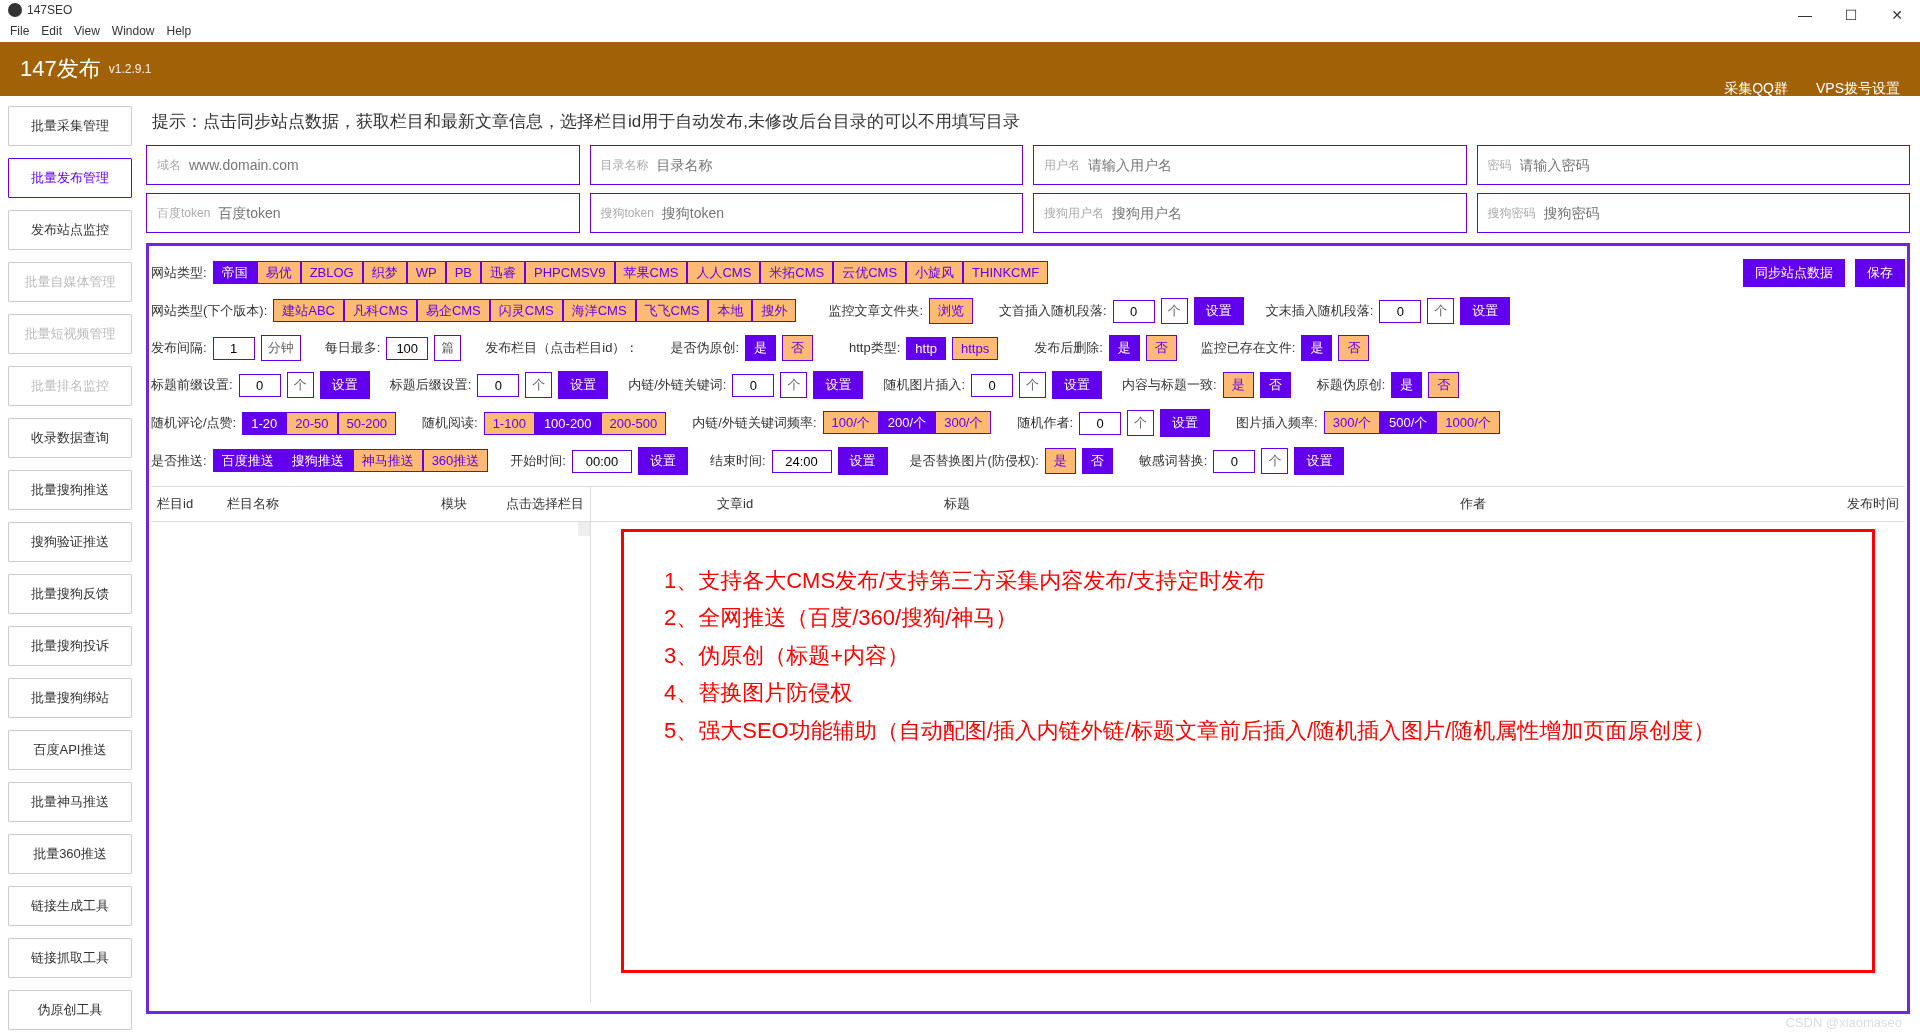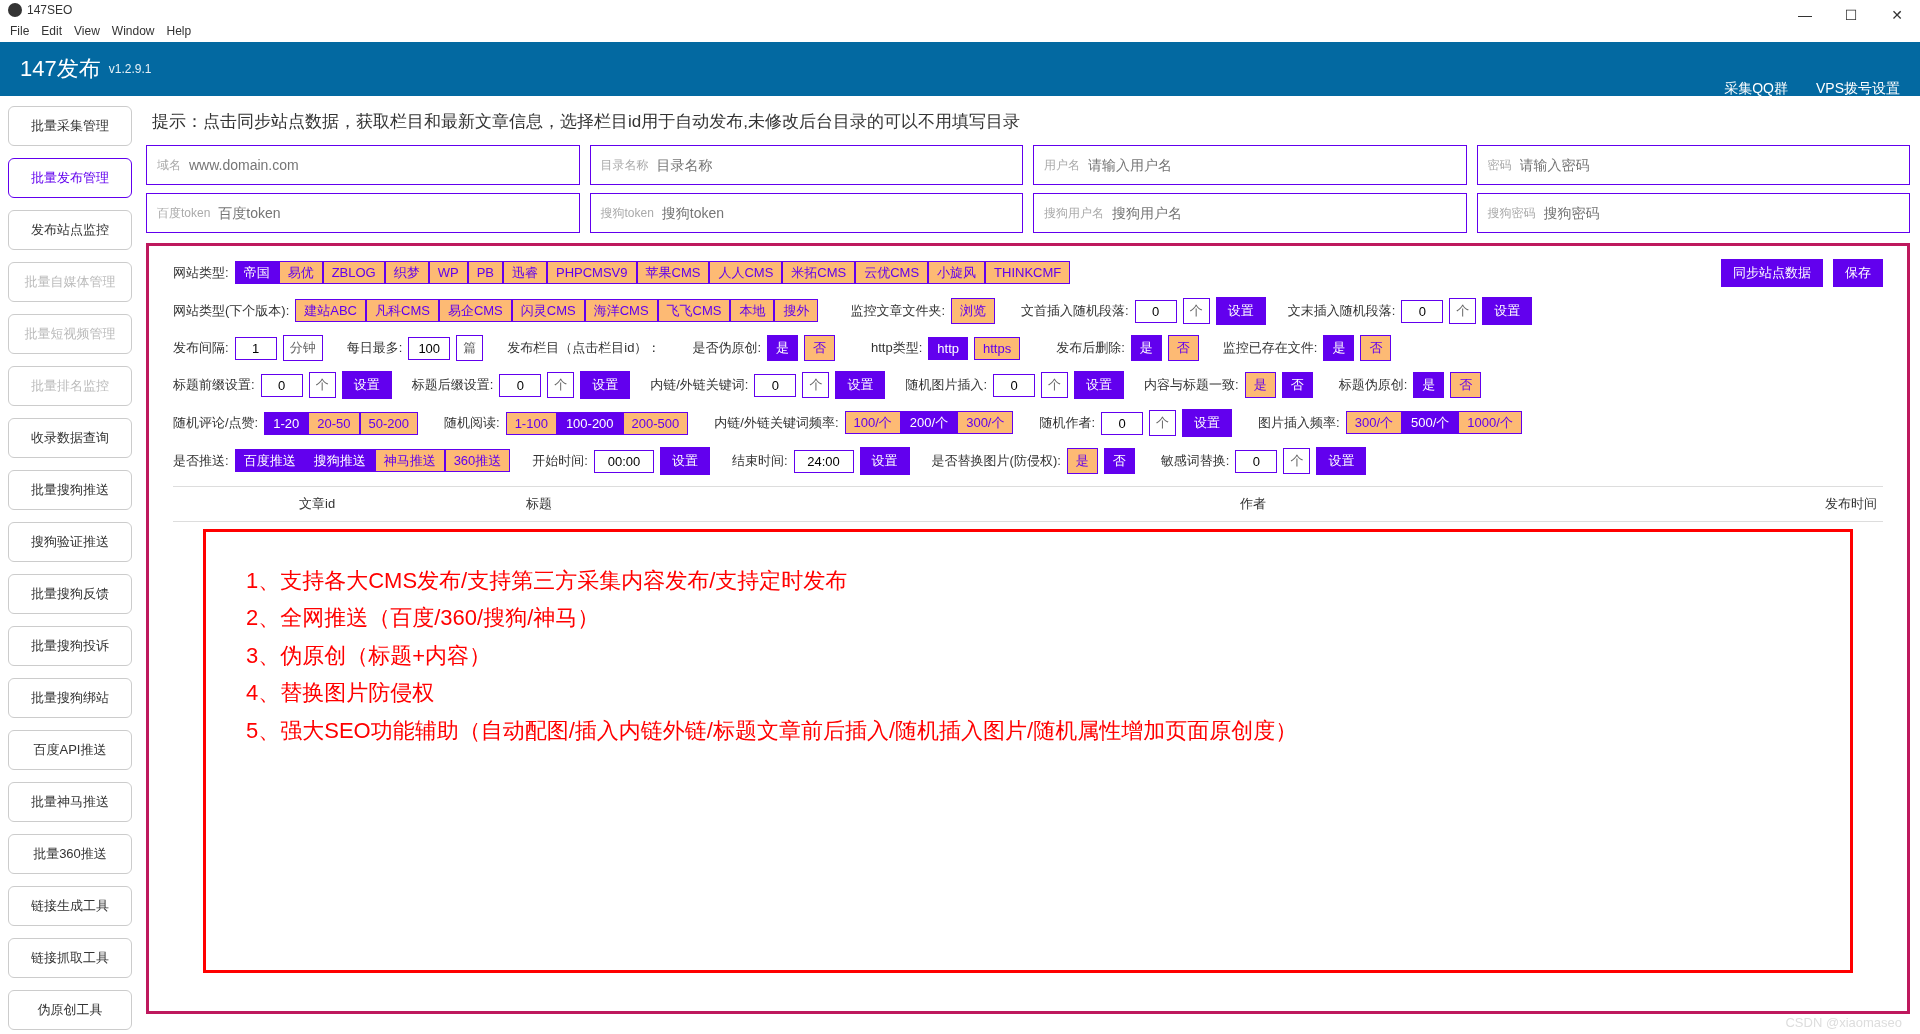--- a/index.html
+++ b/index.html
@@ -2,36 +2,36 @@
 <html><head>
 <meta charset="utf-8">
 <style>
 * { margin: 0; padding: 0; box-sizing: border-box; }
 body { font-family: "Microsoft YaHei", Arial, sans-serif; font-size: 13px; background: #fff; color: #333; width: 1920px; height: 1034px; overflow: hidden; position: relative; }
 .titlebar { display: flex; align-items: center; padding: 3px 8px; font-size: 12px; }
 .titlebar .logo { width: 14px; height: 14px; background: #333; border-radius: 50%; margin-right: 5px; }
 .winctrls { position: absolute; right: 0; top: 0; display: flex; }
 .winctrls span { width: 46px; height: 30px; display: flex; align-items: center; justify-content: center; cursor: pointer; font-size: 14px; }
 .menubar { display: flex; gap: 12px; padding: 4px 10px; font-size: 12px; }
-.header { background: #0369a1; color: #fff; display: flex; align-items: center; padding: 12px 20px; height: 54px; }
+.header { background: #a16207; color: #fff; display: flex; align-items: center; padding: 12px 20px; height: 54px; }
 .header .title { font-size: 22px; font-weight: 500; }
 .header .ver { font-size: 12px; margin-left: 8px; opacity: .9; }
 .header .rlinks { margin-left: auto; display: flex; gap: 28px; font-size: 14px; margin-top: 40px; }
 .container { display: flex; height: calc(100% - 110px); }
 .sidebar { width: 140px; padding: 10px 8px; display: flex; flex-direction: column; gap: 12px; }
-.sidebar .item { border: 1px solid #ccc; border-radius: 6px; padding: 10px 6px; text-align: center; font-size: 13px; cursor: pointer; background: #fff; }
+.sidebar .item { border: 1px solid #ccc; border-radius: 1px; padding: 10px 6px; text-align: center; font-size: 13px; cursor: pointer; background: #fff; }
 .sidebar .item.active { color: #6200ee; border-color: #6200ee; }
 .sidebar .item.disabled { color: #bbb; }
 .main { flex: 1; padding: 6px 10px 6px 6px; display: flex; flex-direction: column; }
 .hint { font-size: 17px; padding: 8px 6px; }
 .form-row { display: flex; gap: 10px; margin: 4px 0; }
 .fcell { flex: 1; border: 1px solid #6200ee; display: flex; align-items: center; height: 40px; padding: 0 10px; }
 .fcell .lbl { color: #aaa; font-size: 12px; margin-right: 8px; white-space: nowrap; }
 .fcell input { border: none; outline: none; flex: 1; font-size: 14px; color: #888; }
-.redbox { border: 3px solid #be185d; flex: 1; padding: 8px 24px; margin-top: 6px; display: flex; flex-direction: column; overflow: hidden; }
+.redbox { border: 3px solid #6d28d9; flex: 1; padding: 8px 2px; margin-top: 6px; display: flex; flex-direction: column; overflow: hidden; }
 .cfgrow { display: flex; align-items: center; gap: 6px; margin: 5px 0; flex-wrap: wrap; font-size: 13px; }
 .cfgrow .lbl { white-space: nowrap; }
 .opt { border: 1px solid #6200ee; padding: 3px 8px; cursor: pointer; color: #6200ee; font-size: 13px; background: #fdba74; }
 .opt.sel { background: #6200ee; color: #fff; }
 .btn-p { background: #6200ee; color: #fff; border: none; padding: 5px 12px; cursor: pointer; font-size: 13px; }
 .numbox { border: 1px solid #6200ee; width: 42px; padding: 3px 4px; text-align: center; font-size: 13px; outline: none; }
 .numbox.w60 { width: 60px; }
 .unit { border: 1px solid #6200ee; padding: 3px 6px; color: #666; font-size: 13px; }
 .actions { margin-left: auto; display: flex; gap: 10px; }
 .tables { display: flex; flex: 1; margin-top: 6px; border-top: 1px solid #ddd; overflow: hidden; position: relative; }
@@ -256,20 +256,31 @@
         <span class="opt">是</span>
           <span class="opt sel">否</span>
         <span style="width:14px"></span>
         <span class="lbl">敏感词替换:</span>
         <input class="numbox" value="0" style="">
           <span class="unit">个</span>
           <button class="btn-p">设置</button>
       </div>
 
       <div class="tables">
+        <div class="tbl left">
+          <div class="thead">
+            <span>栏目id</span>
+            <span>栏目名称</span>
+            <span>模块</span>
+            <span>点击选择栏目</span>
+          </div>
+          <div style="display:flex">
+              <div class="scrollmark"></div>
+            </div>
+        </div>
         <div class="tbl right">
           <div class="thead">
             <span>文章id</span>
             <span>标题</span>
             <span>作者</span>
             <span>发布时间</span>
           </div>
           <div class="overlay">
             <p>1、支持各大CMS发布/支持第三方采集内容发布/支持定时发布</p>
             <p>2、全网推送（百度/360/搜狗/神马）</p>

